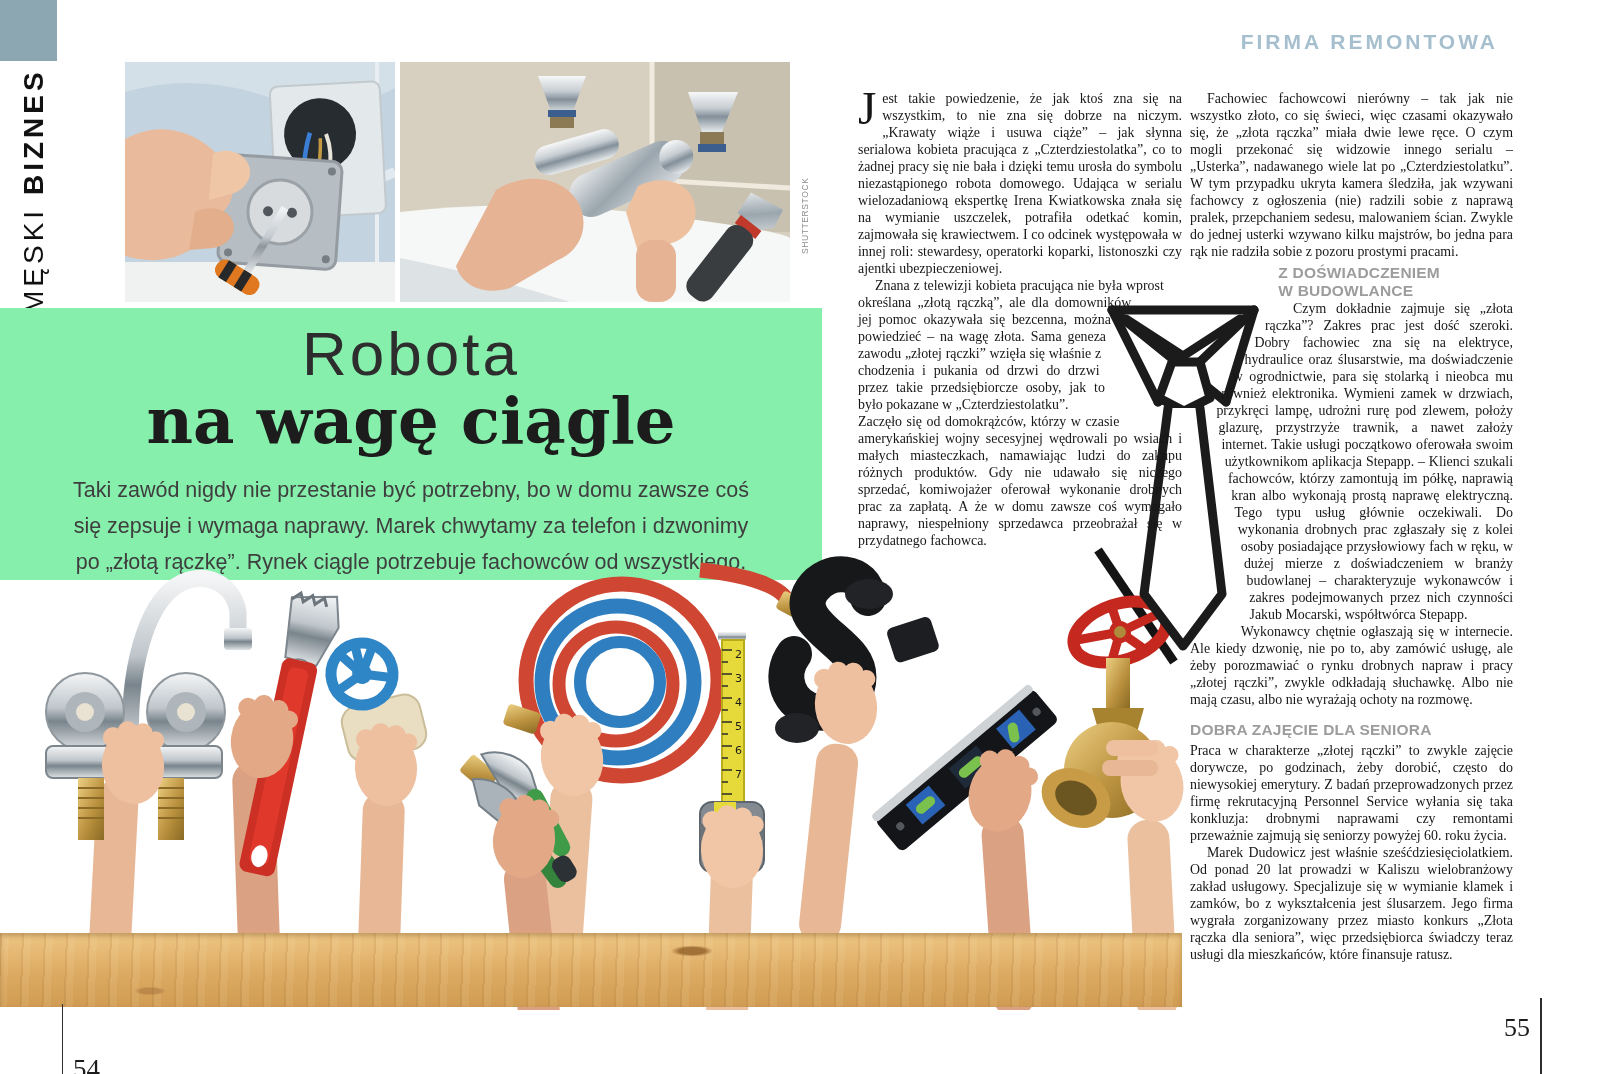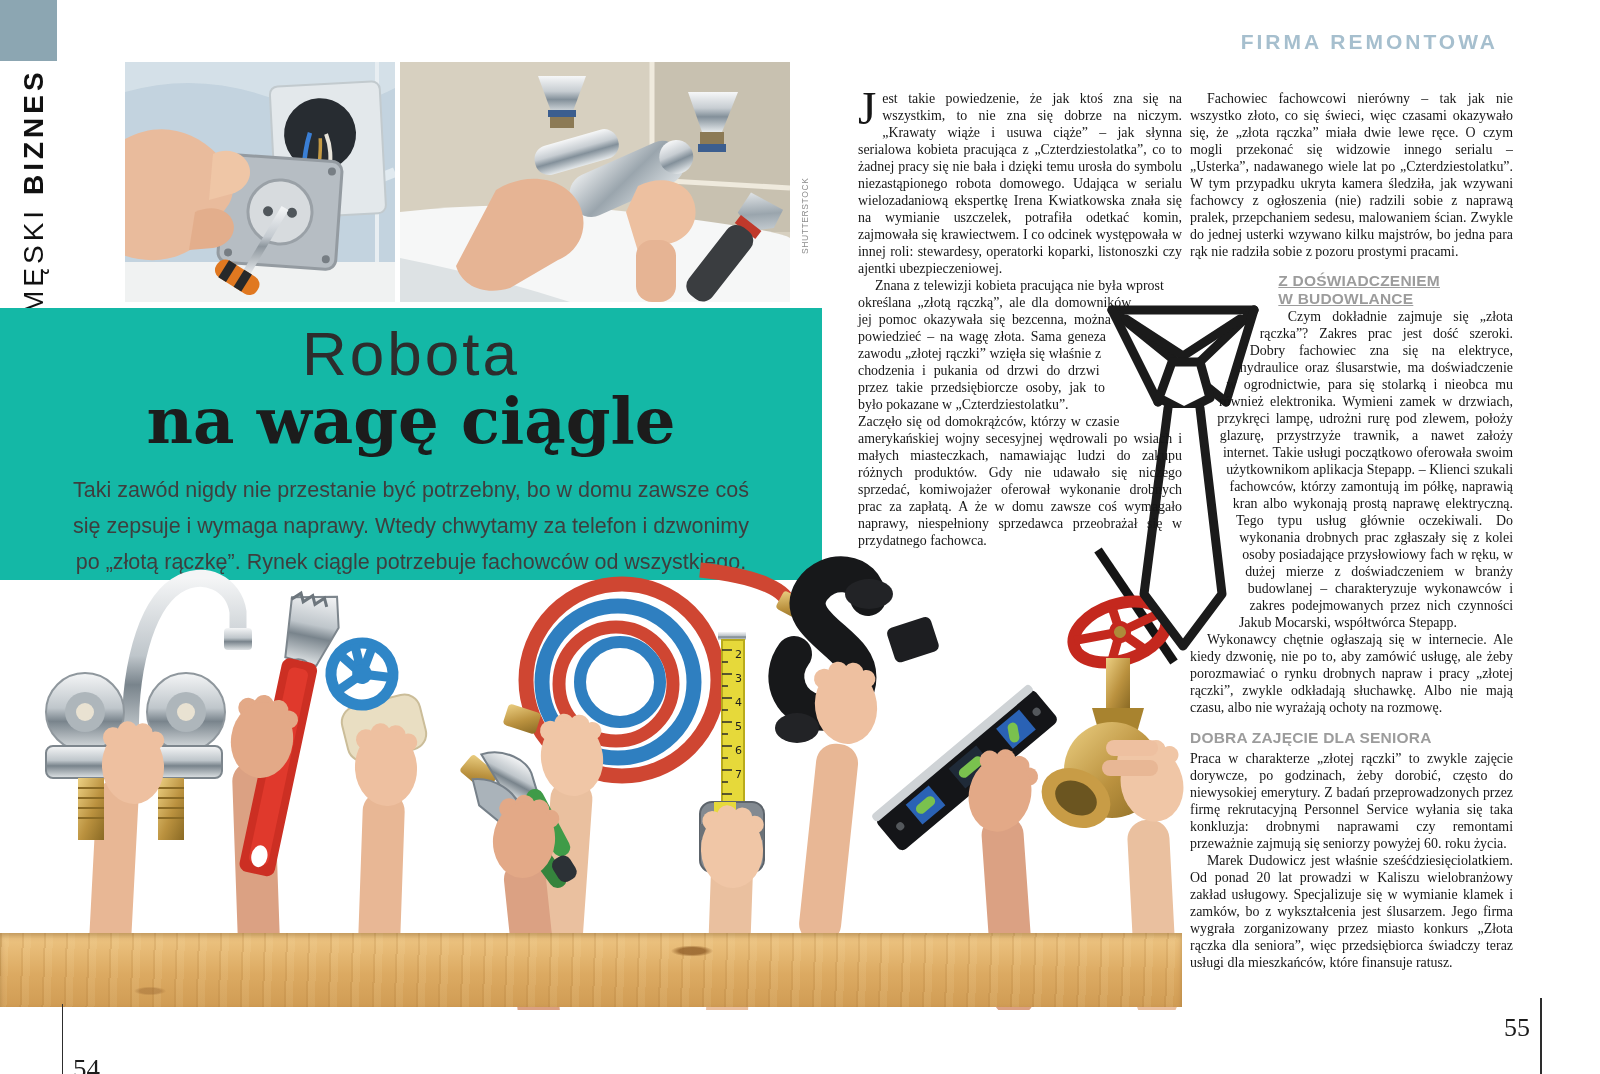--- a/index.html
+++ b/index.html
@@ -20,21 +20,21 @@
       writing-mode:vertical-rl;transform:rotate(180deg);
       font-family:"Liberation Sans",sans-serif;font-size:8.5px;letter-spacing:.6px;color:#8d8d8d;}
 
   
   .photo{top:62px;height:240px;overflow:hidden;background:#cfd8de;}
   .photo svg{display:block;}
   .photo1{left:125px;width:270px;}
   .photo2{left:400px;width:390px;}
 
   
-  .title-panel{left:0;top:308px;width:822px;height:272px;background:#14b8a6;text-align:center;color:#232323;}
+  .title-panel{left:0;top:308px;width:822px;height:272px;background:#86efac;text-align:center;color:#232323;}
   .title-line1{margin-top:14px;font-family:"Liberation Sans",sans-serif;font-weight:300;
       font-size:62px;line-height:64px;letter-spacing:3px;color:#2d2d2d;}
   .title-line2{font-family:"DejaVu Serif",serif;font-weight:700;font-size:64px;line-height:70px;
       letter-spacing:0;color:#1c1c1c;}
   .lede{margin:16px auto 12px;width:700px;font-family:"Liberation Sans",sans-serif;font-weight:300;
       font-size:21.5px;line-height:36px;color:#3e3e3e;}
 
   
   .category{right:102px;top:30px;font-family:"Liberation Sans",sans-serif;font-weight:700;
       font-size:21px;letter-spacing:3px;color:#a6bfce;}
@@ -176,21 +176,21 @@
     <rect x="320" y="160" width="30" height="86" rx="12" fill="#3a3d40"></rect>
   </g>
 </svg>
 </div>
 
 <div class="abs title-panel">
   <div class="title-line1">Robota</div>
   <div class="title-line2">na wagę ciągle</div>
   <div class="lede">
     <div>Taki zawód nigdy nie przestanie być potrzebny, bo w domu zawsze coś</div>
-    <div>się zepsuje i wymaga naprawy. Wtedy chwytamy za telefon i dzwonimy</div>
+    <div>się zepsuje i wymaga naprawy. Marek chwytamy za telefon i dzwonimy</div>
     <div>po „złotą rączkę”. Rynek ciągle potrzebuje fachowców od wszystkiego.</div>
   </div>
 </div>
 
 <div class="abs category">FIRMA REMONTOWA</div>
 
 <div class="abs collage">
 <svg width="1200" height="470" viewBox="0 0 1200 470">
   <defs>
     <linearGradient id="chromeC" x1="0" y1="0" x2="0" y2="1">
@@ -383,21 +383,21 @@
 
 <div class="abs col col1">
   <p><span class="dropcap">J</span><span>est takie powiedzenie, że jak ktoś zna się na wszystkim, to nie zna się dobrze na niczym. „Krawaty wiąże i usuwa ciąże” – jak słynna serialowa kobieta pracująca z „Czterdziestolatka”, co to żadnej pracy się nie bała i dzięki temu urosła do symbolu niezastąpionego robota domowego. Udająca w serialu wielozadaniową ekspertkę Irena Kwiatkowska znała się na wymianie uszczelek, potrafiła odetkać komin, zajmowała się krawiectwem. I co odcinek występowała w innej roli: stewardesy, operatorki koparki, listonoszki czy ajentki ubezpieczeniowej.</span></p>
   <p class="ind"><span class="collar-spacer"></span><span>Znana z telewizji kobieta pracująca nie była wprost określana „złotą rączką”, ale dla domowników jej pomoc okazywała się bezcenna, można powiedzieć – na wagę złota. Sama geneza zawodu „złotej rączki” wzięła się właśnie z chodzenia i pukania od drzwi do drzwi przez takie przedsiębiorcze osoby, jak to było pokazane w „Czterdziestolatku”.</span></p>
   <p>Zaczęło się od domokrążców, którzy w czasie amerykańskiej wojny secesyjnej wędrowali po wsiach i małych miasteczkach, namawiając ludzi do zakupu różnych produktów. Gdy nie udawało się niczego sprzedać, komiwojażer oferował wykonanie drobnych prac za zapłatą. A że w domu zawsze coś wymagało naprawy, niespełniony sprzedawca przeobrażał się w przydatnego fachowca.</p>
 </div>
 
 <div class="abs col col2">
   <p class="ind">Fachowiec fachowcowi nierówny – tak jak nie wszystko złoto, co się świeci, więc czasami okazywało się, że „złota rączka” miała dwie lewe ręce. O czym mogli przekonać się widzowie innego serialu – „Usterka”, nadawanego wiele lat po „Czterdziestolatku”. W tym przypadku ukryta kamera śledziła, jak wzywani fachowcy z ogłoszenia (nie) radzili sobie z naprawą pralek, przepchaniem sedesu, malowaniem ścian. Zwykle do jednej usterki wzywano kilku majstrów, bo jedna para rąk nie radziła sobie z pozoru prostymi pracami.</p>
   <div class="tie-spacer"></div>
-  <h3 class="subhead" style="margin-top:12px;text-decoration:underline;">
+  <h3 class="subhead" style="margin-top:4px;">
     <span style="display:block;">Z DOŚWIADCZENIEM</span>
     <span style="display:block;">W BUDOWLANCE</span>
   </h3>
   <p class="ind">Czym dokładnie zajmuje się „złota rączka”? Zakres prac jest dość szeroki. Dobry fachowiec zna się na elektryce, hydraulice oraz ślusarstwie, ma doświadczenie w ogrodnictwie, para się stolarką i nieobca mu również elektronika. Wymieni zamek w drzwiach, przykręci lampę, udrożni rurę pod zlewem, położy glazurę, przystrzyże trawnik, a nawet założy internet. Takie usługi początkowo oferowała swoim użytkownikom aplikacja Stepapp. – Klienci szukali fachowców, którzy zamontują im półkę, naprawią kran albo wykonają prostą naprawę elektryczną. Tego typu usług głównie oczekiwali. Do wykonania drobnych prac zgłaszały się z kolei osoby posiadające przysłowiowy fach w ręku, w dużej mierze z doświadczeniem w branży budowlanej – charakteryzuje wykonawców i zakres podejmowanych przez nich czynności Jakub Mocarski, współtwórca Stepapp.</p>
   <p class="ind">Wykonawcy chętnie ogłaszają się w internecie. Ale kiedy dzwonię, nie po to, aby zamówić usługę, ale żeby porozmawiać o rynku drobnych napraw i pracy „złotej rączki”, zwykle odkładają słuchawkę. Albo nie mają czasu, albo nie wyrażają ochoty na rozmowę.</p>
   <h3 class="subhead mt">DOBRA ZAJĘCIE DLA SENIORA</h3>
   <p>Praca w charakterze „złotej rączki” to zwykle zajęcie dorywcze, po godzinach, żeby dorobić, często do niewysokiej emerytury. Z badań przeprowadzonych przez firmę rekrutacyjną Personnel Service wyłania się taka konkluzja: drobnymi naprawami czy remontami przeważnie zajmują się seniorzy powyżej 60. roku życia.</p>
   <p class="ind">Marek Dudowicz jest właśnie sześćdziesięciolatkiem. Od ponad 20 lat prowadzi w Kaliszu wielobranżowy zakład usługowy. Specjalizuje się w wymianie klamek i zamków, bo z wykształcenia jest ślusarzem. Jego firma wygrała zorganizowany przez miasto konkurs „Złota rączka dla seniora”, więc przedsiębiorca świadczy teraz usługi dla mieszkańców, które finansuje ratusz.</p>
 </div>
 

